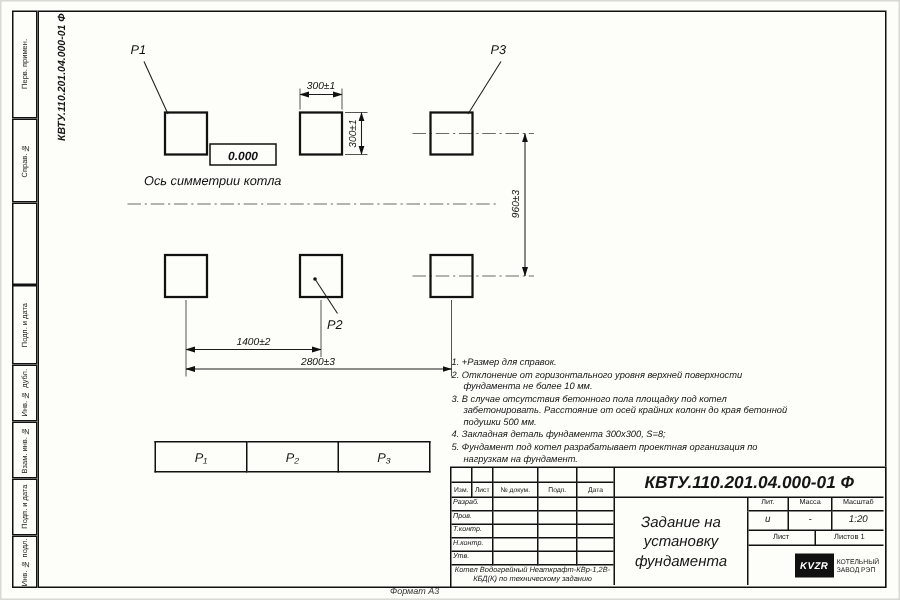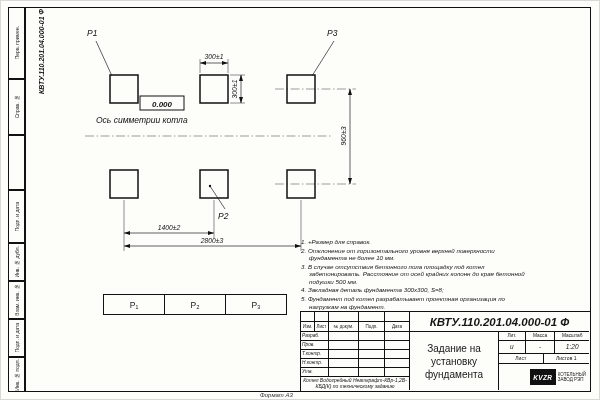--- a/index.html
+++ b/index.html
@@ -22,35 +22,35 @@
   .plan text{font-family:"Liberation Sans",sans-serif;font-style:italic;fill:#111;}
   .plan .dimtext{font-size:6.8px;}
   .plan .ptext{font-size:8.5px;}
   .plan .axistext{font-size:8.5px;}
   .plan .elevtext{font-size:8px;font-weight:bold;}
   
   .notes{position:absolute;left:301px;top:238px;width:231px;font-size:6.2px;line-height:1.22;font-style:italic;color:#161616;}
   .note{padding-left:8px;text-indent:-8px;margin-bottom:1px;}
   
   .load-table{position:absolute;left:103px;top:294px;border-collapse:collapse;background:#fdfdfa;}
-  .load-table td{border:1.3px solid #111;width:58px;text-align:center;vertical-align:middle;}
+  .load-table td{border:1.3px solid #111;width:58px;text-align:center;font-style:italic;vertical-align:middle;}
   .load-table .hrow td{height:17px;font-size:8.5px;}
   .load-table .vrow td{height:23px;font-size:9px;}
   
   .tb{position:absolute;left:300px;top:311px;width:291px;height:81px;border:1.6px solid #111;box-sizing:border-box;background:#fdfdfa;}
   .tb .abs{position:absolute;box-sizing:border-box;}
   .tb-doc{left:108px;top:0;width:180px;height:20px;border-left:1px solid #111;border-bottom:1px solid #111;display:flex;align-items:center;justify-content:center;font-size:11.5px;font-weight:bold;font-style:italic;white-space:nowrap;}
   .revrow{left:0;width:108px;height:10px;display:flex;}
   .revrow span{display:block;box-sizing:border-box;border-right:1px solid #111;border-bottom:1px solid #111;font-size:4.5px;text-align:center;line-height:9px;overflow:hidden;white-space:nowrap;}
   .rc1{width:14px;}.rc2{width:14px;}.rc3{width:30px;}.rc4{width:26px;}.rc5{width:24px;border-right:none !important;}
   .sigrow{left:0;width:108px;height:9px;display:flex;}
   .sigrow span{display:block;box-sizing:border-box;border-right:1px solid #111;border-bottom:1px solid #111;font-size:4.8px;font-style:italic;line-height:8.5px;padding-left:1px;overflow:hidden;white-space:nowrap;}
   .sc1{width:28px;}.sc2{width:30px;}.sc3{width:26px;}.sc4{width:24px;border-right:none !important;}
   .tb-subtitle{left:0;top:65px;width:108px;height:13px;font-size:5px;font-style:italic;line-height:1.15;text-align:center;display:flex;align-items:center;justify-content:center;padding:0 2px;}
-  .tb-title{left:108px;top:20px;width:89px;height:58px;border-left:1px solid #111;display:flex;align-items:center;justify-content:center;text-align:center;font-size:10px;padding:0 5px;line-height:1.3;}
+  .tb-title{left:108px;top:20px;width:89px;height:58px;border-left:1px solid #111;display:flex;align-items:center;justify-content:center;text-align:center;font-size:10px;font-style:italic;padding:0 5px;line-height:1.3;}
   .rrow{display:flex;}
   .rrow span{display:block;box-sizing:border-box;border-right:1px solid #111;border-bottom:1px solid #111;text-align:center;overflow:hidden;white-space:nowrap;}
   .tb-lith{left:197px;top:20px;width:91px;height:9px;border-left:1px solid #111;}
   .tb-lith span{font-size:4.8px;line-height:8px;}
   .tb-litv{left:197px;top:29px;width:91px;height:13px;border-left:1px solid #111;}
   .tb-litv span{font-size:6.5px;font-style:italic;line-height:12px;}
   .lc1{width:27px;}.lc2{width:30px;}.lc3{width:34px;border-right:none !important;}
   .tb-list{left:197px;top:42px;width:91px;height:10px;border-left:1px solid #111;}
   .tb-list span{font-size:5px;line-height:9px;}
   .tl1{width:45px;}.tl2{width:46px;border-right:none !important;}

